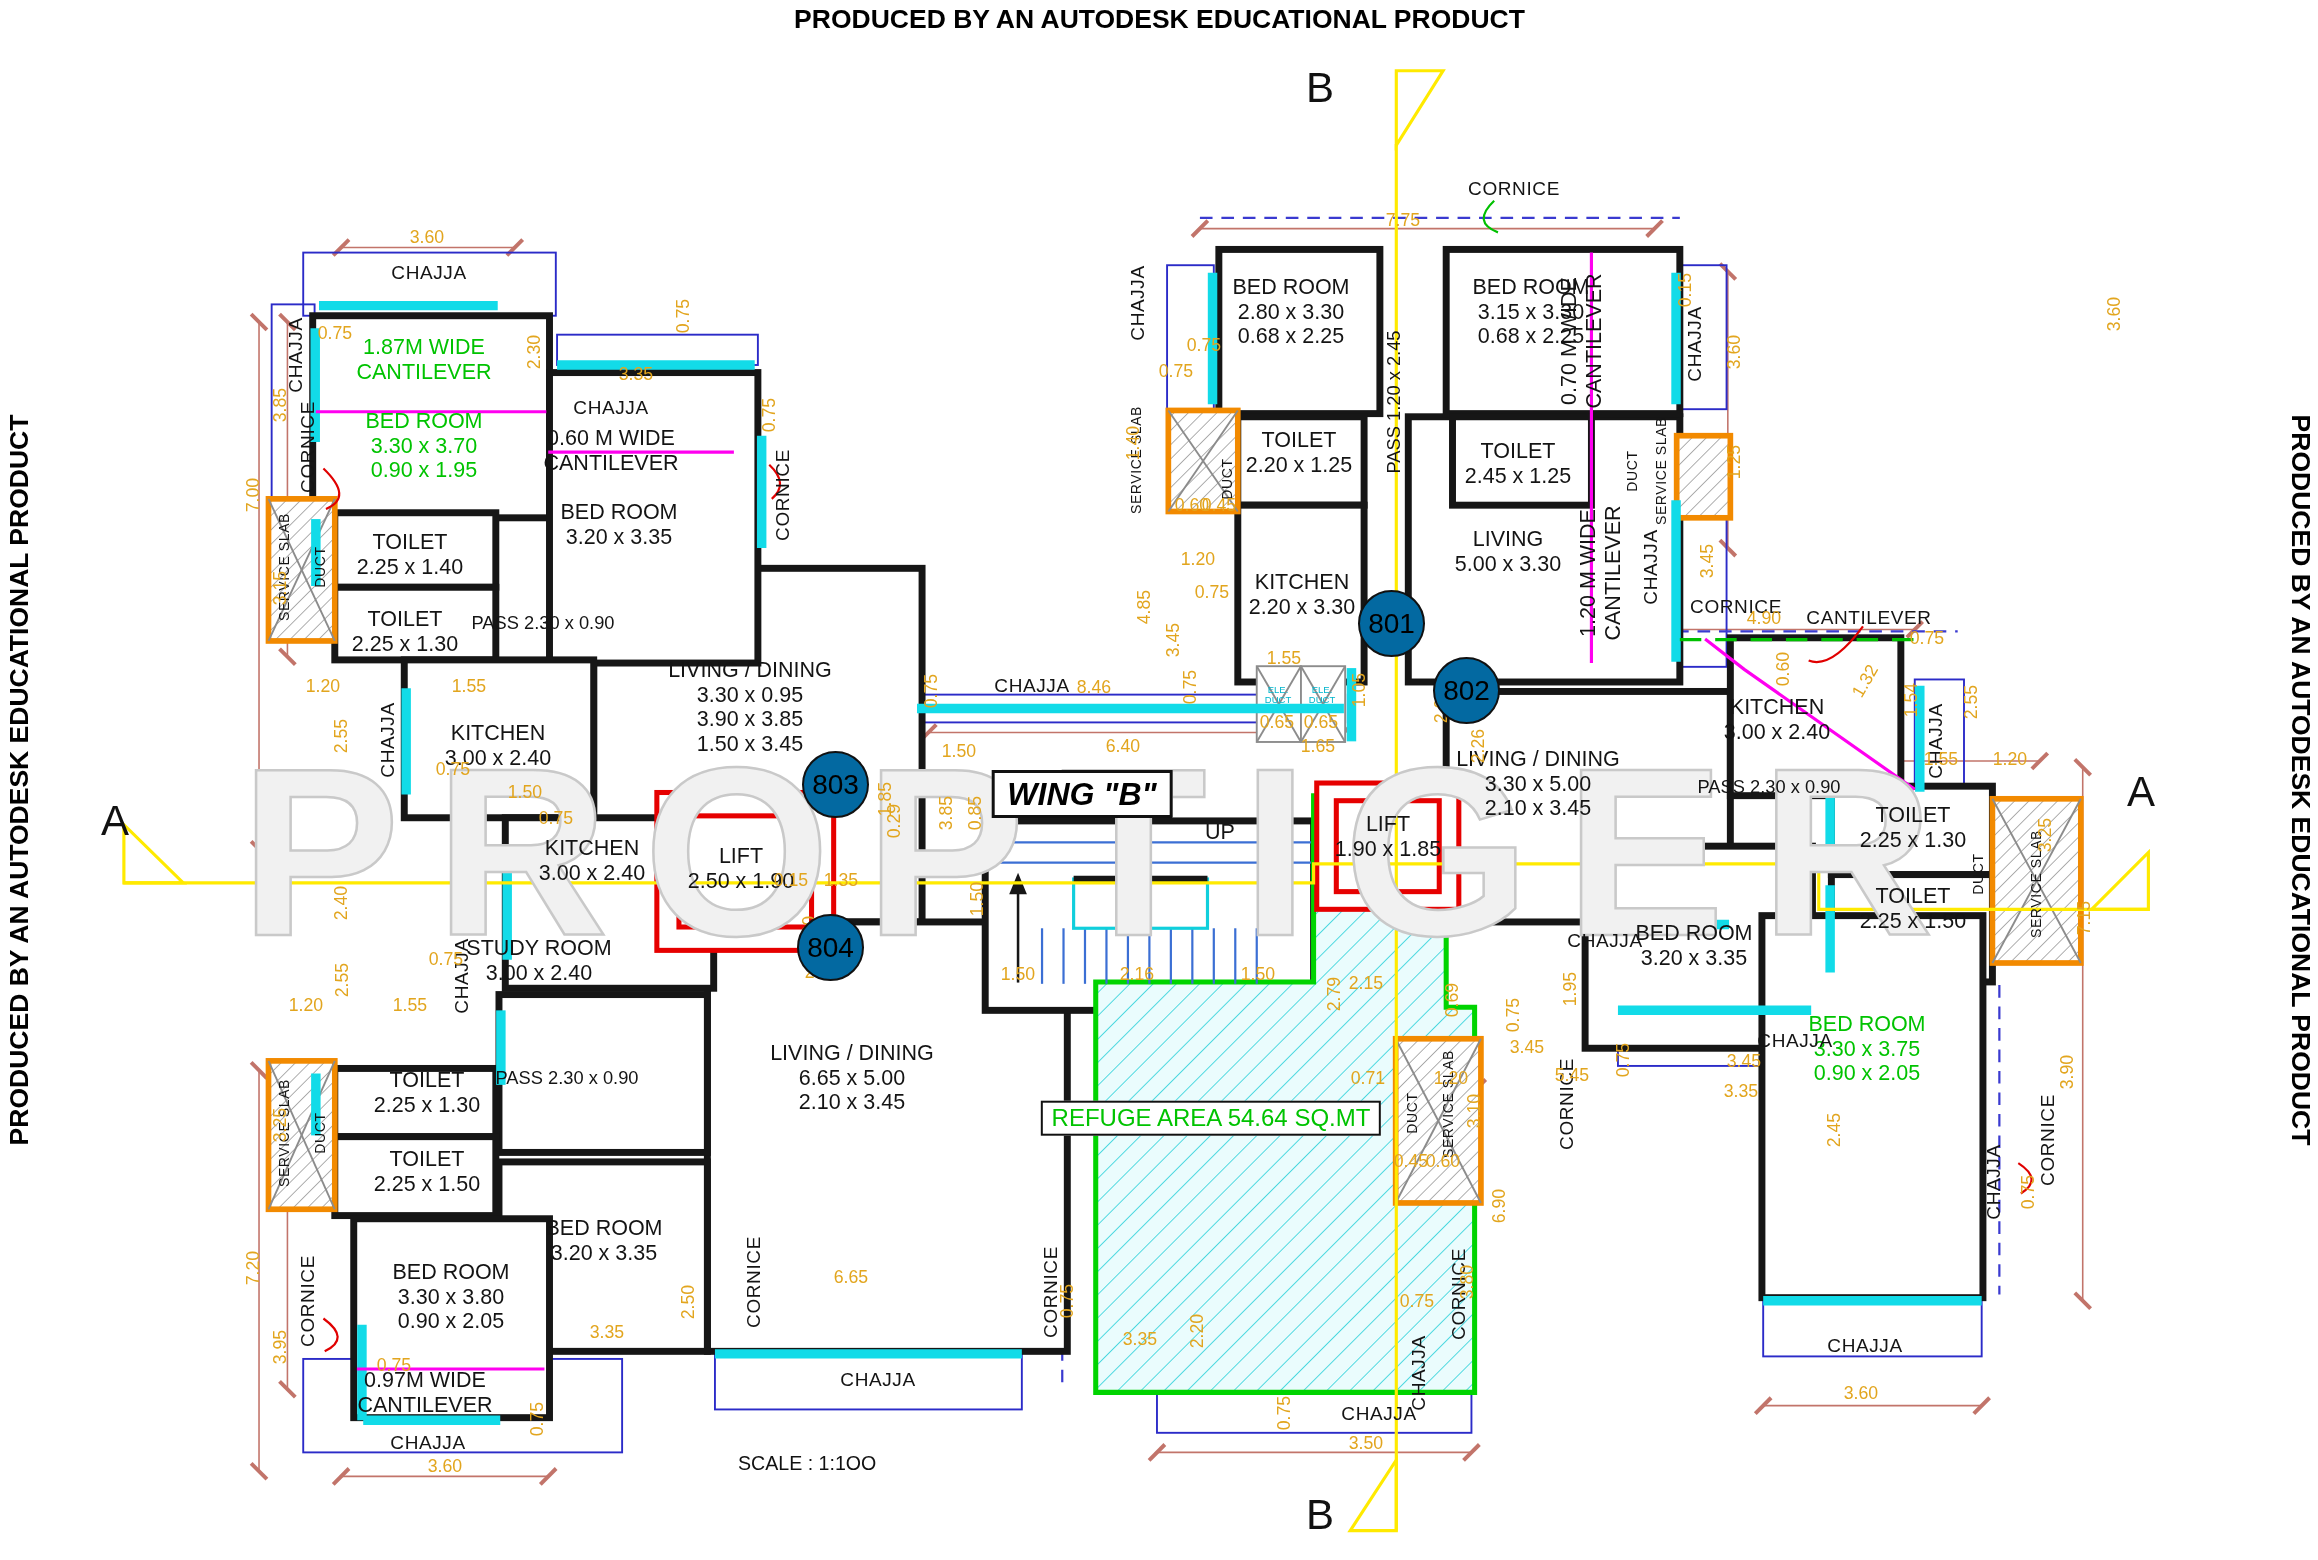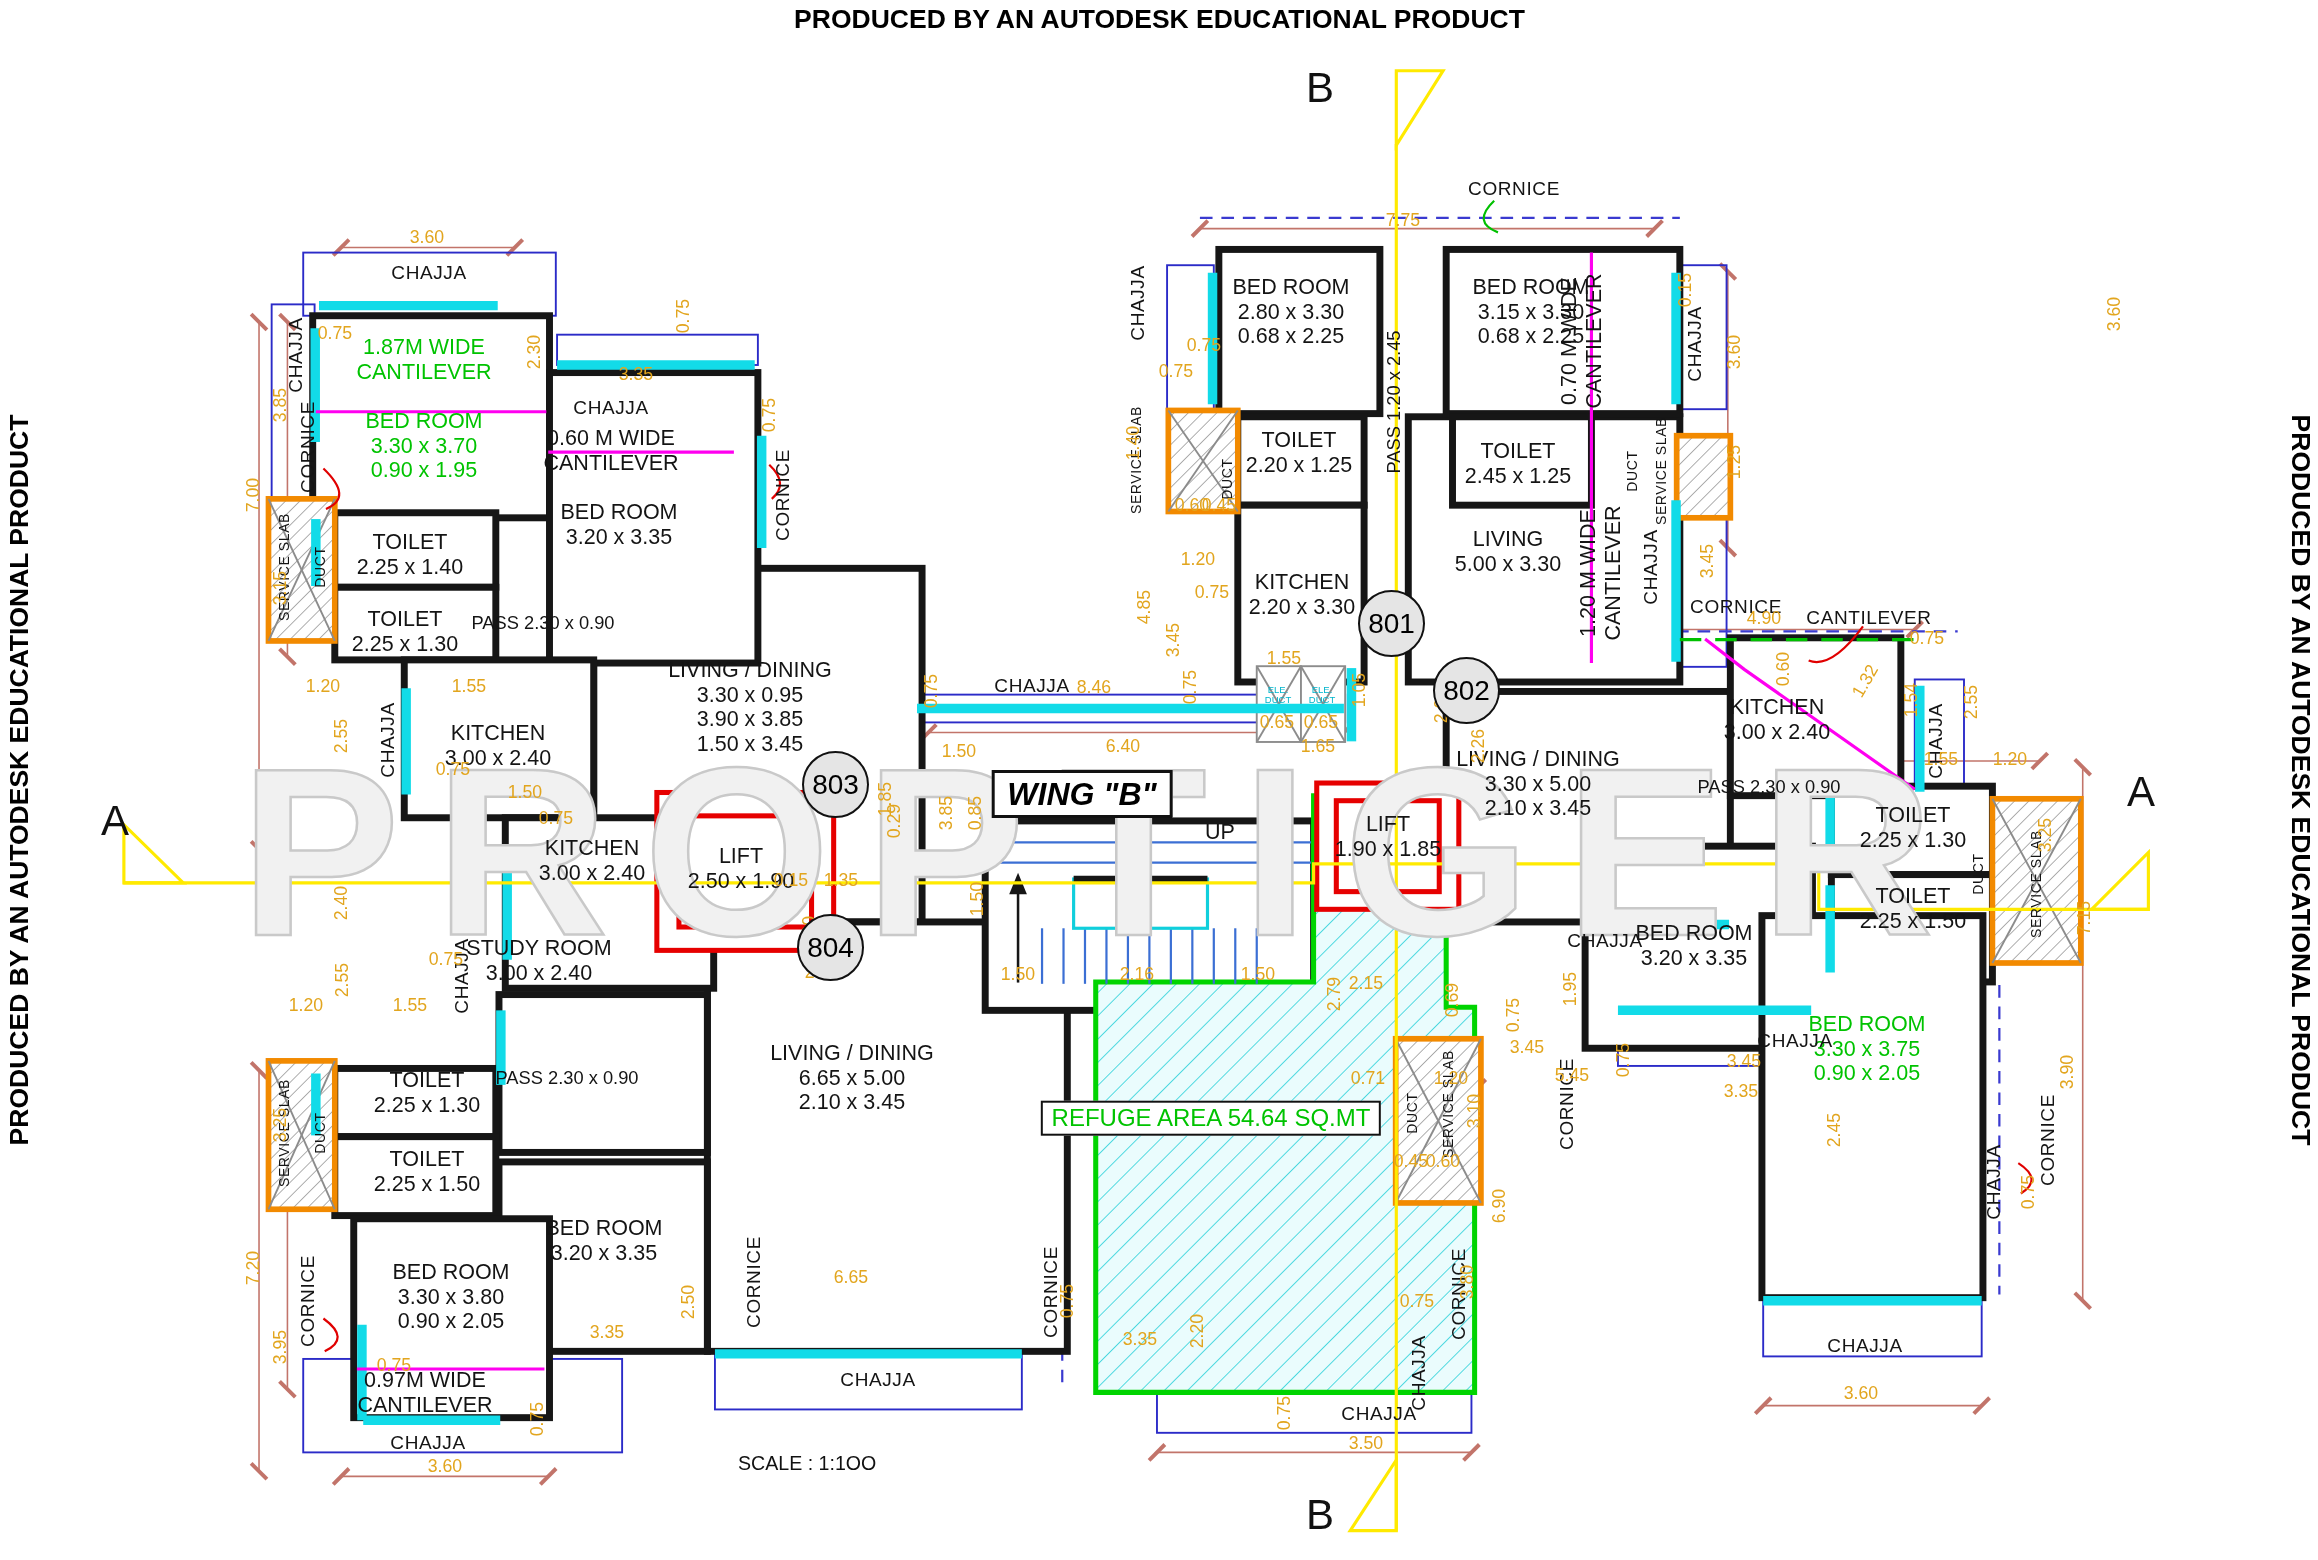--- a/index.html
+++ b/index.html
@@ -9,21 +9,21 @@
   .lbl{position:absolute;white-space:pre;text-align:center;line-height:1.14;color:#141414;z-index:10;}
   .room{font-size:21.5px;}
   .sm{font-size:18.3px;}
   .grn{color:#00c300;}
   .ann{font-size:19px;color:#141414;letter-spacing:0.6px;}
   .sm2{font-size:14px;letter-spacing:0.6px;}
   .dim{font-size:17.7px;color:#e2a51e;}
   .eletxt{font-size:9.5px;color:#00b5cc;line-height:1.05;}
   .sec{position:absolute;font-size:42px;color:#111;z-index:10;}
   .circle{position:absolute;width:63px;height:63px;border:2.5px solid #111;border-radius:50%;
-          background:#e5e5e5;display:flex;align-items:center;justify-content:center;font-size:28px;z-index:10;}
+          background:#0369a1;display:flex;align-items:center;justify-content:center;font-size:28px;z-index:10;}
   .borderTxt{position:absolute;font-weight:bold;font-size:26.5px;color:#000;white-space:nowrap;z-index:12;}
   #btop{left:50%;top:3.8px;transform:translateX(-50%);}
   #bleft{left:19px;top:780px;transform:translate(-50%,-50%) rotate(-90deg);}
   #bright{left:2300px;top:780px;transform:translate(-50%,-50%) rotate(90deg);}
   #wingB{position:absolute;left:1082px;top:794px;transform:translate(-50%,-50%);
          border:3.2px solid #111;background:#fff;padding:2.5px 12.6px;font-size:32px;
          font-style:italic;font-weight:bold;z-index:10;white-space:nowrap;}
   #refuge{position:absolute;left:1211px;top:1118px;transform:translate(-50%,-50%);
           border:2.5px solid #111;background:#fff;padding:1.3px 8.8px;font-size:24px;color:#00c300;
           z-index:10;white-space:nowrap;}

